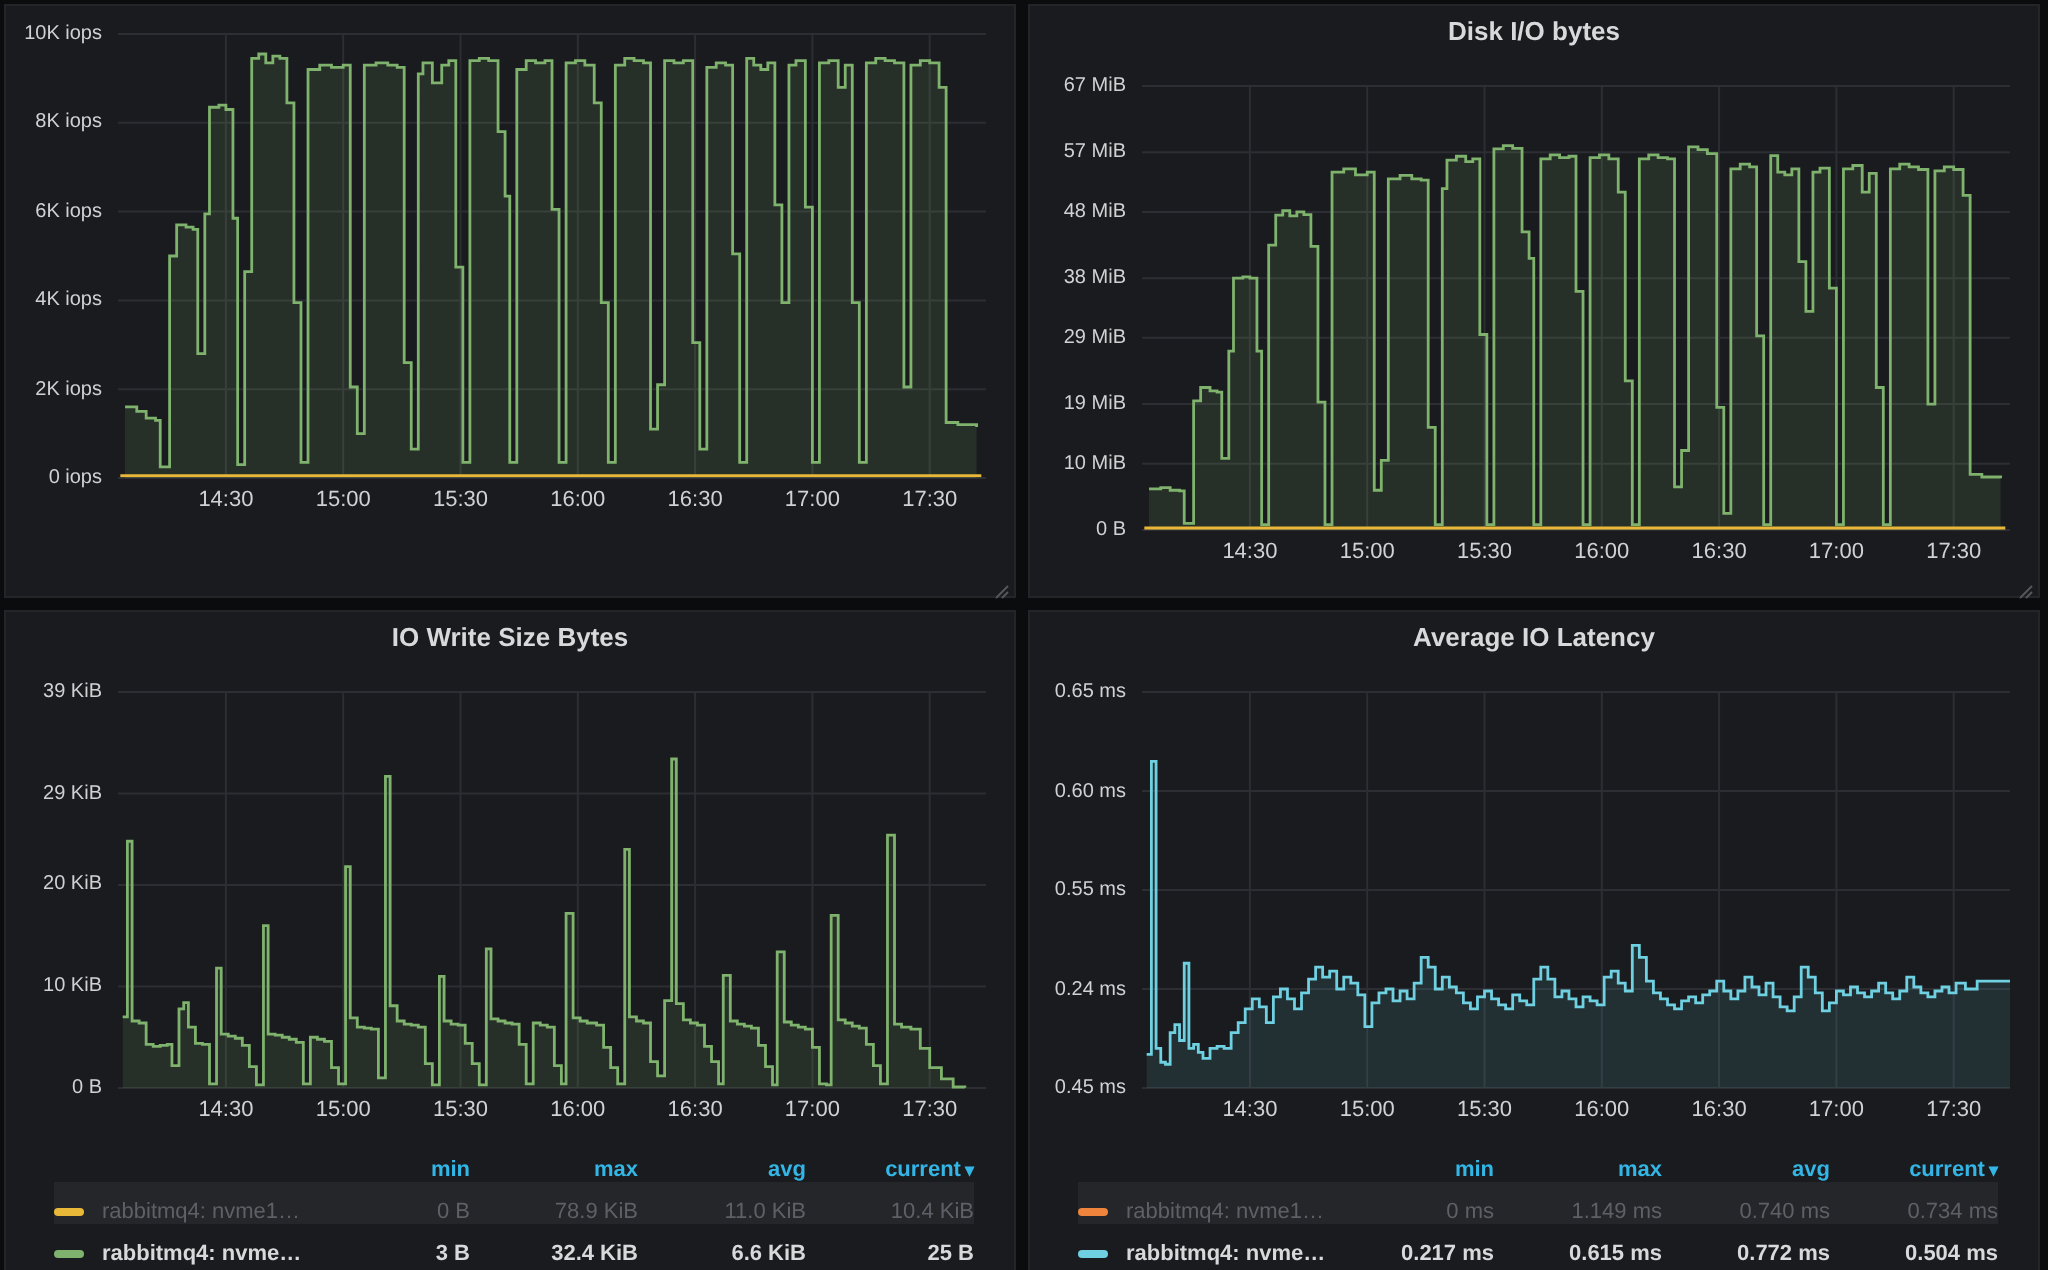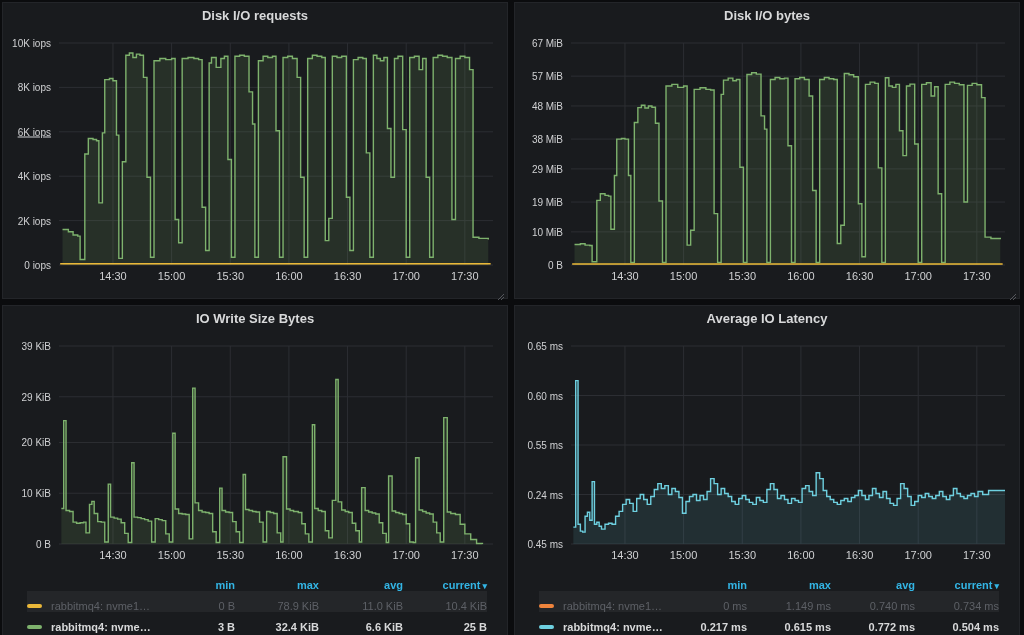--- a/index.html
+++ b/index.html
@@ -37,26 +37,25 @@
   .legend-row.dim .sname{color:#5d6066;}
   .caret{margin-left:2px;font-size:9px;}
   .resize-handle{position:absolute;right:2px;bottom:2px;width:9px;height:9px;cursor:nwse-resize;}
 </style>
 </head>
 <body>
 
 <div class="dash">
 
   <section class="panel top">
-    <header class="panel-title">Disk I/O requests</header>
     <div class="chart-area">
       <div class="y-axis">
           <div class="ytick" style="top: 0%;">10K iops</div>
           <div class="ytick" style="top: 20%;">8K iops</div>
-          <div class="ytick" style="top: 40%; text-decoration: underline;">6K iops</div>
+          <div class="ytick" style="top: 40%;">6K iops</div>
           <div class="ytick" style="top: 60%; text-align: right;">4K iops</div>
           <div class="ytick" style="top: 80%;">2K iops</div>
           <div class="ytick" style="top: 100%;">0 iops</div>
         </div>
       <div class="plot">
           <svg viewBox="0 0 1000 1000" preserveAspectRatio="none">
             <line x1="0" y1="0" x2="1000" y2="0" class="grid"></line>
             <line x1="0" y1="200" x2="1000" y2="200" class="grid"></line>
             <line x1="0" y1="400" x2="1000" y2="400" class="grid"></line>
             <line x1="0" y1="600" x2="1000" y2="600" class="grid"></line>

